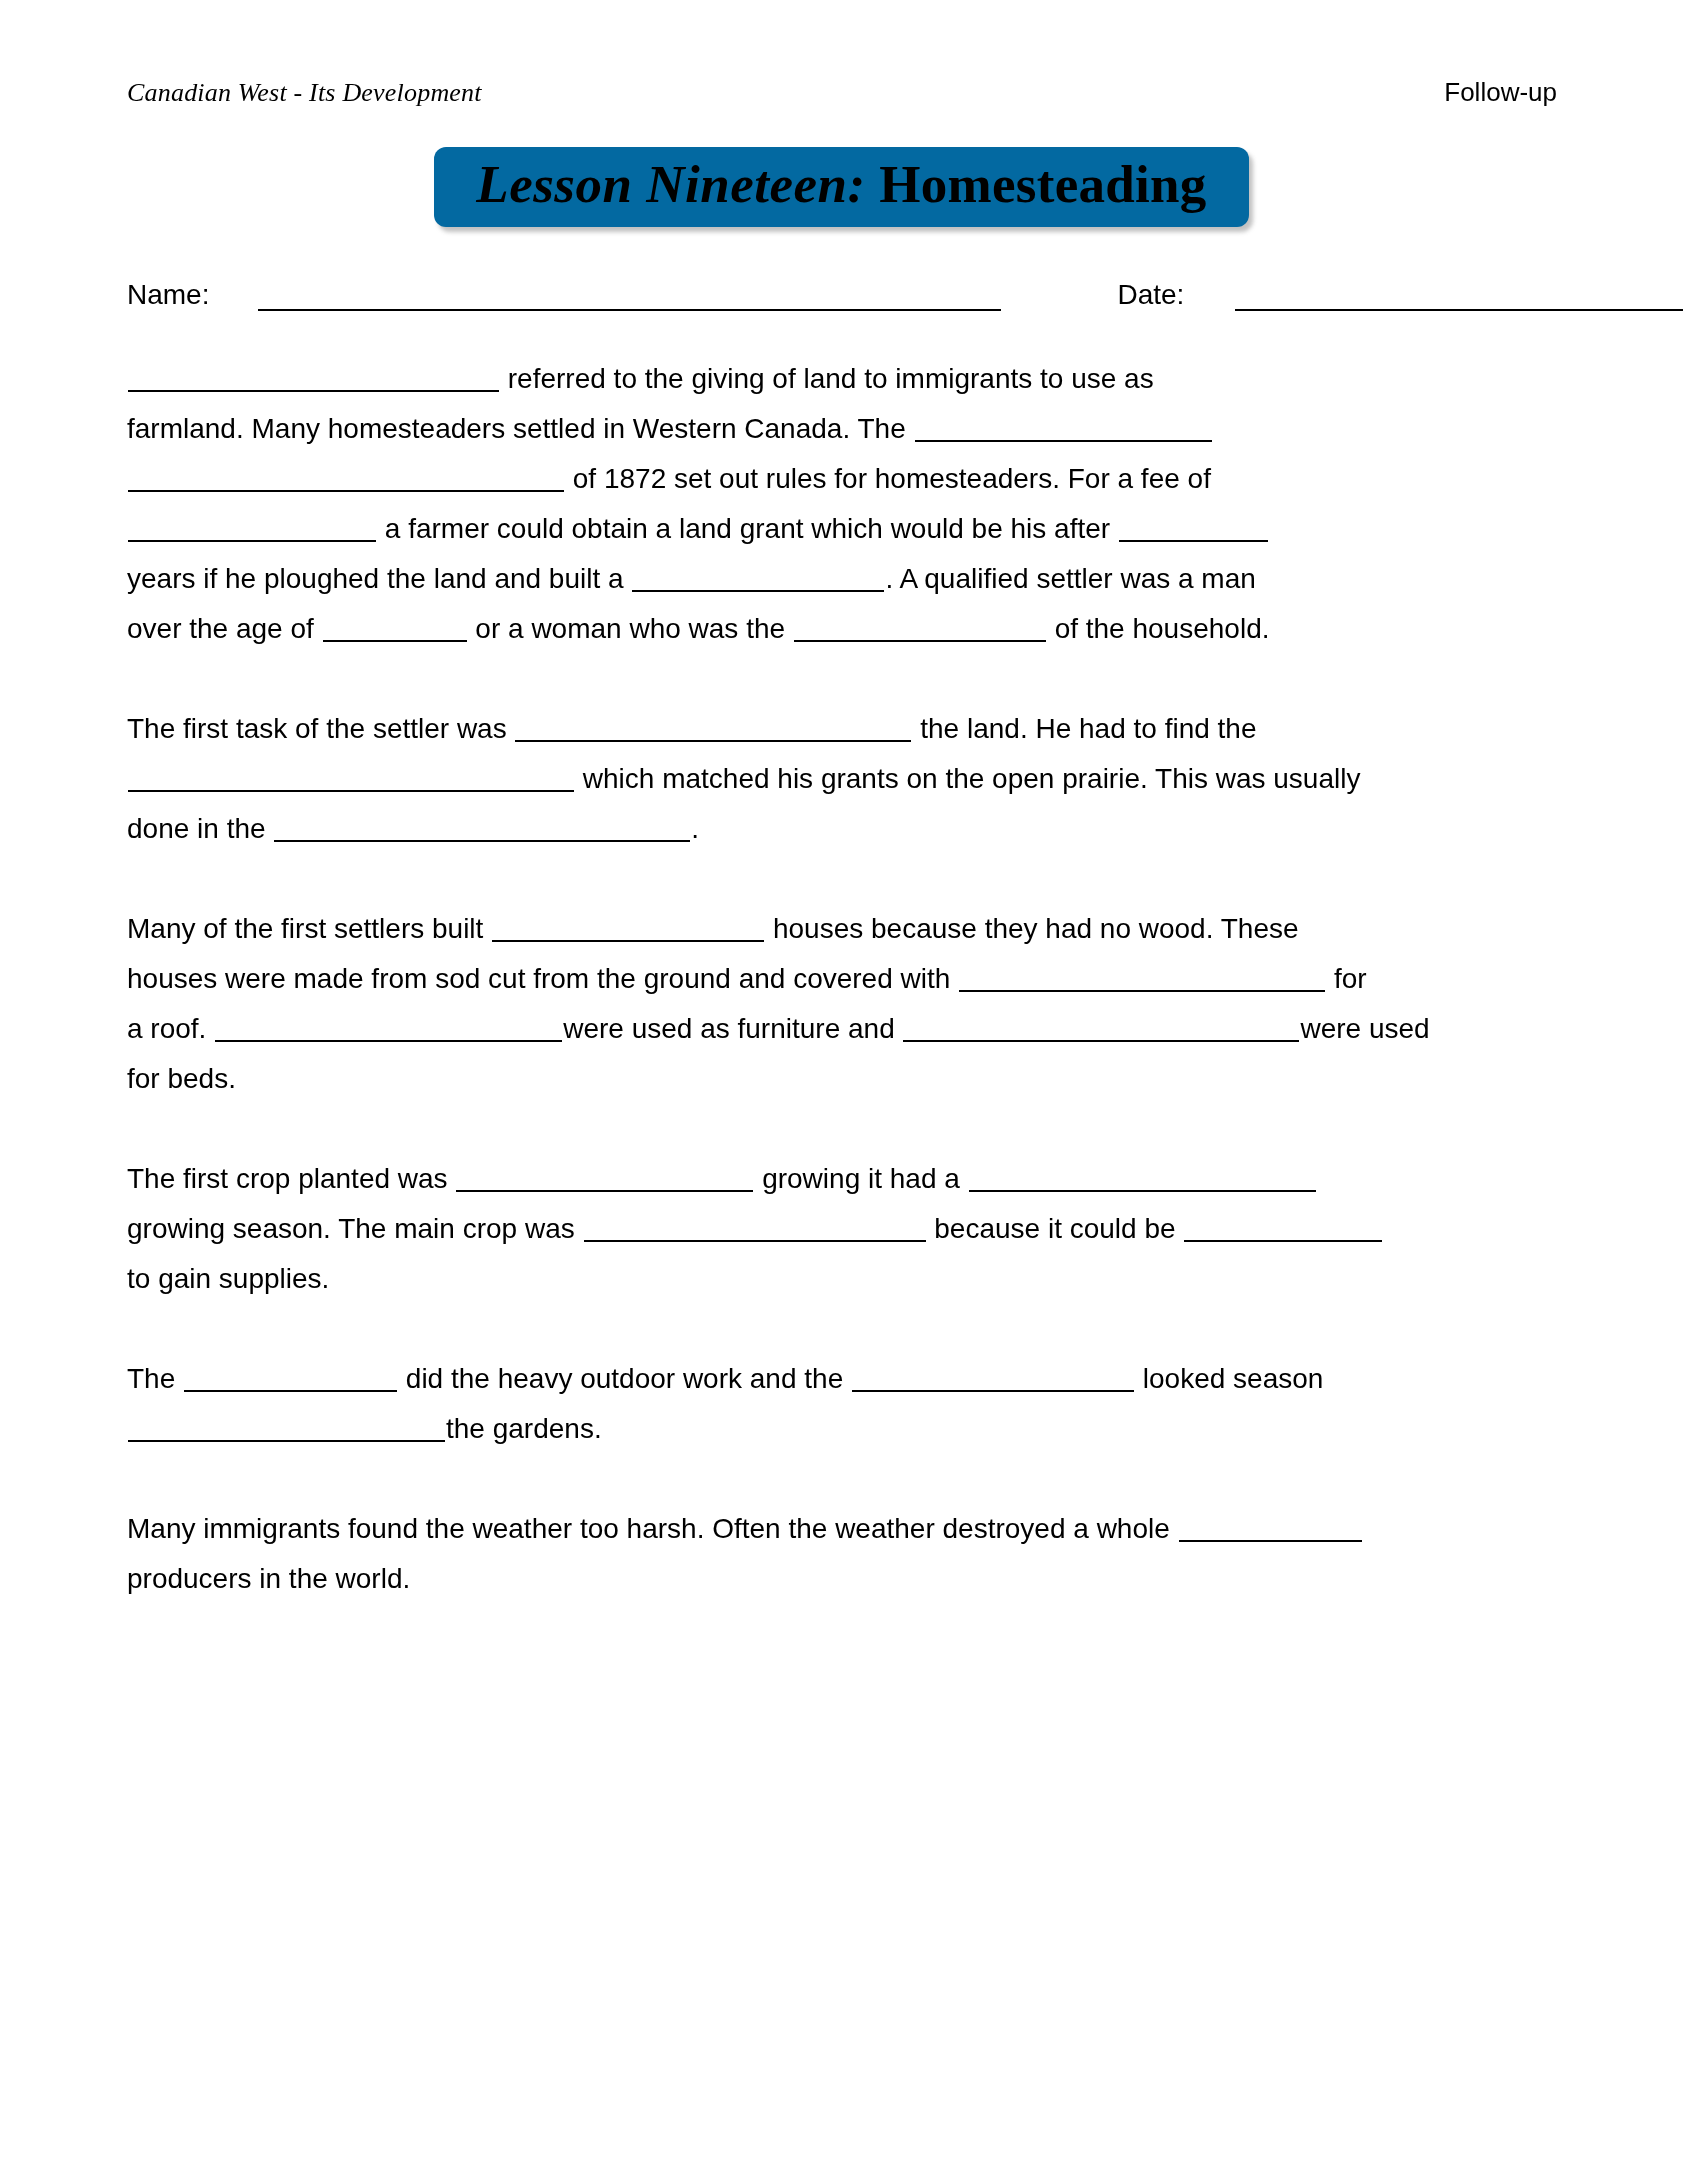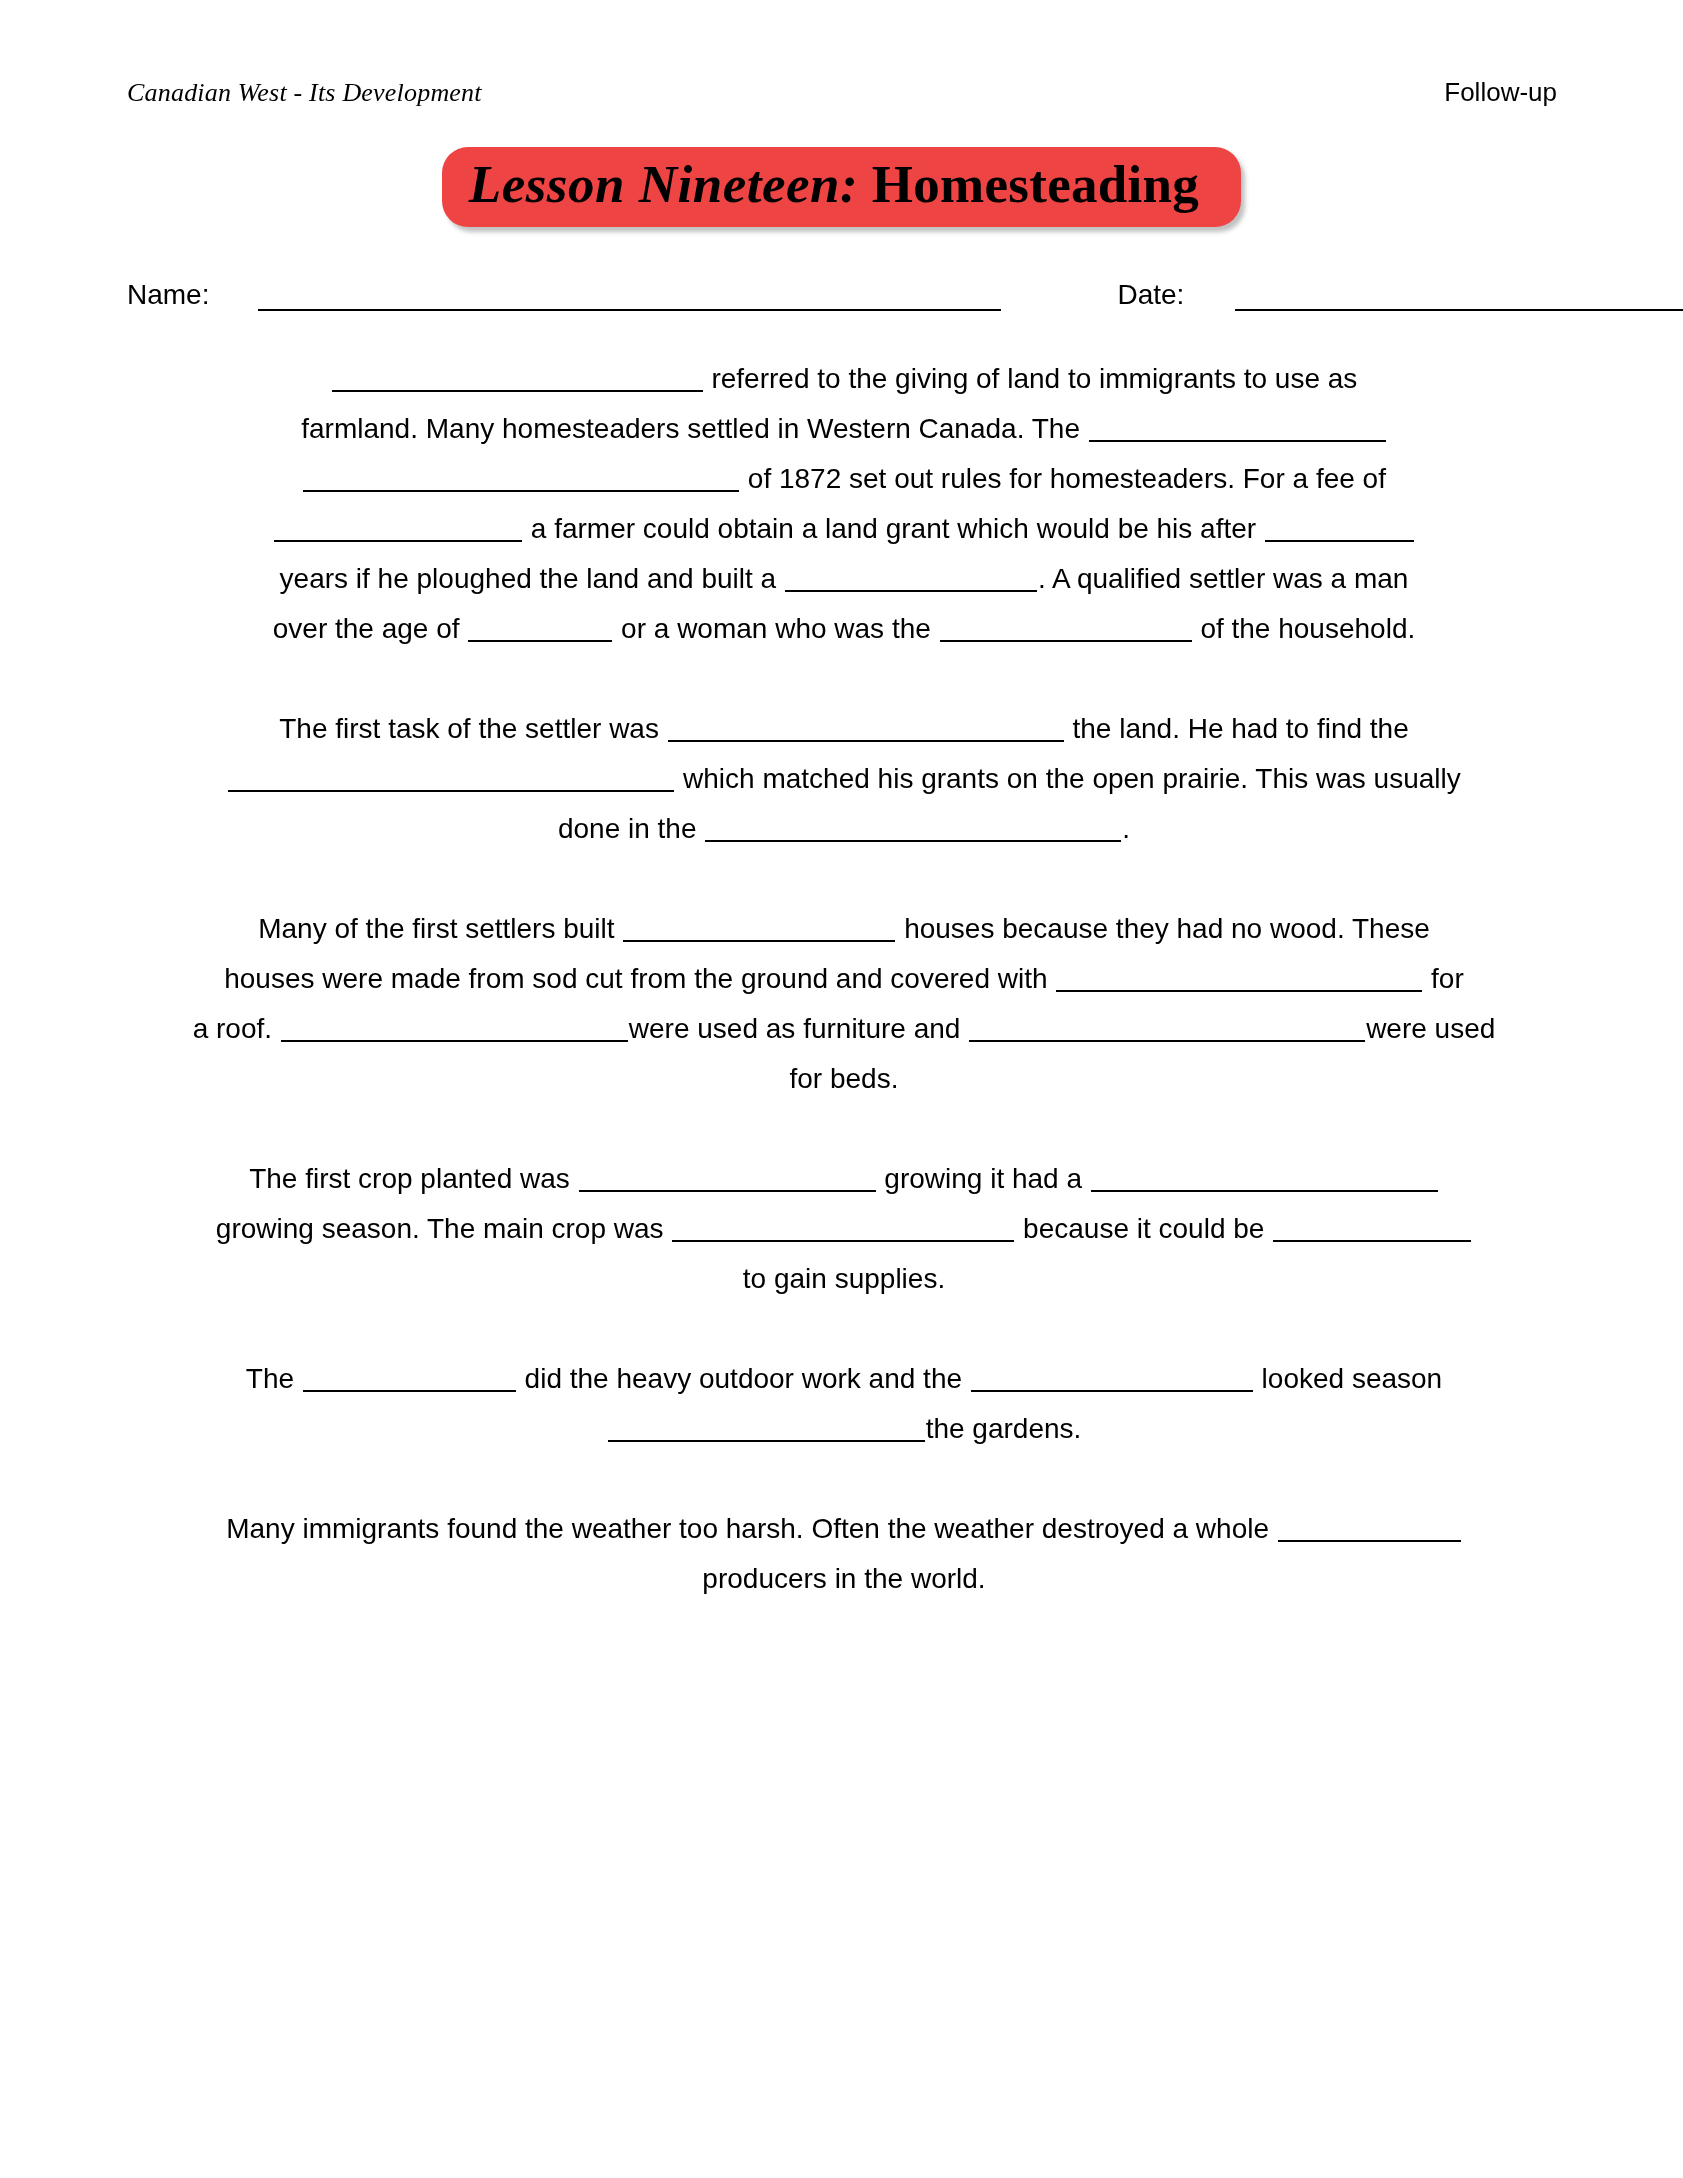--- a/index.html
+++ b/index.html
@@ -50,23 +50,23 @@
   
   .banner-wrap {
     position: absolute;
     top: 147px;
     left: 0;
     width: 1683px;
     text-align: center;
   }
   .banner {
     display: inline-block;
-    background: #ef4444;
-    border-radius: 26px;
-    padding: 10px 42px 14px 27px;
+    background: #0369a1;
+    border-radius: 12px;
+    padding: 10px 42px 14px 42px;
     box-shadow: 4px 5px 4px rgba(120,120,120,.45);
     line-height: 1.05;
     white-space: nowrap;
   }
   .banner .t1 {
     font-family: "Liberation Serif", serif;
     font-style: italic;
     font-weight: bold;
     font-size: 53px;
     letter-spacing: 0.5px;
@@ -107,21 +107,20 @@
     font-size: 28px;
     line-height: 50px;
   }
   .para {
     margin: 0 0 50px 0;
   }
   .line {
     display: block;
     height: 50px;
     white-space: nowrap;
-    text-align: center;
   }
   .blank {
     display: inline-block;
     border-bottom: 2.5px solid #000;
     vertical-align: baseline;
     height: 26px;
     margin: 0 1px -4px 1px;
   }
 
   

